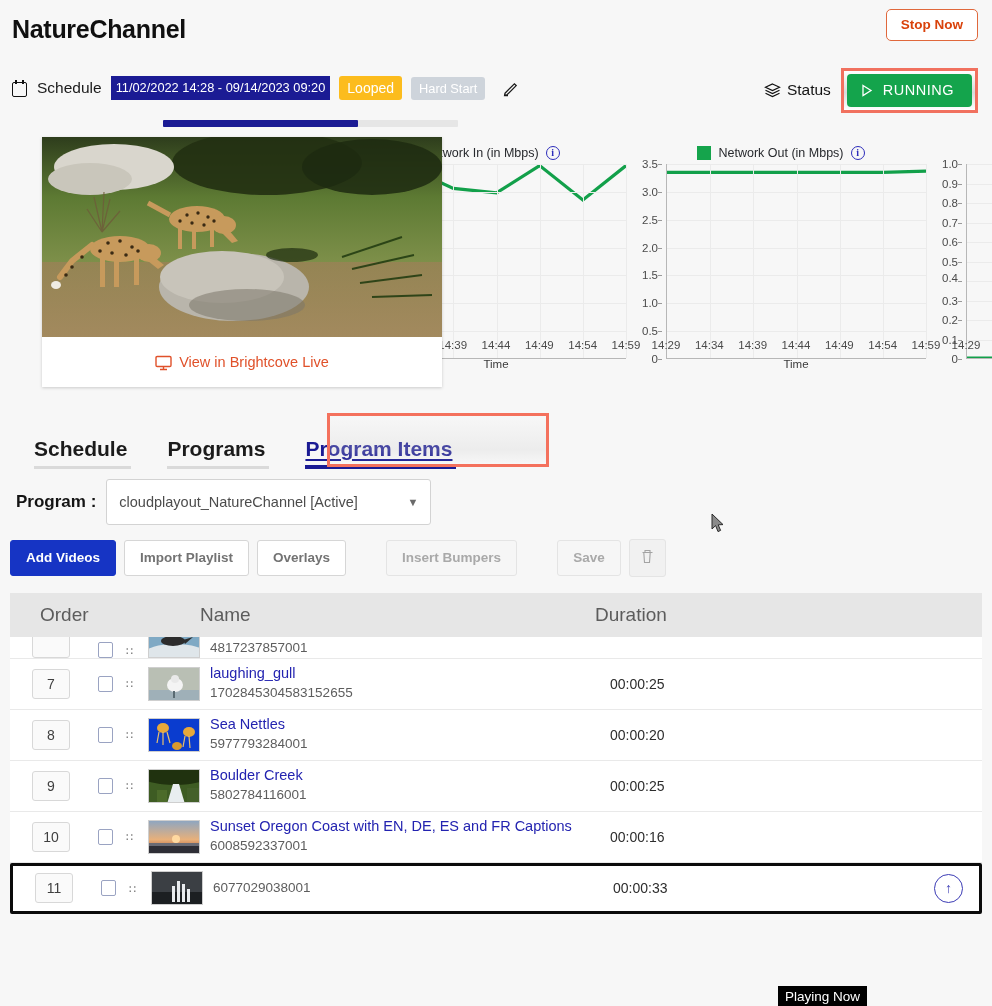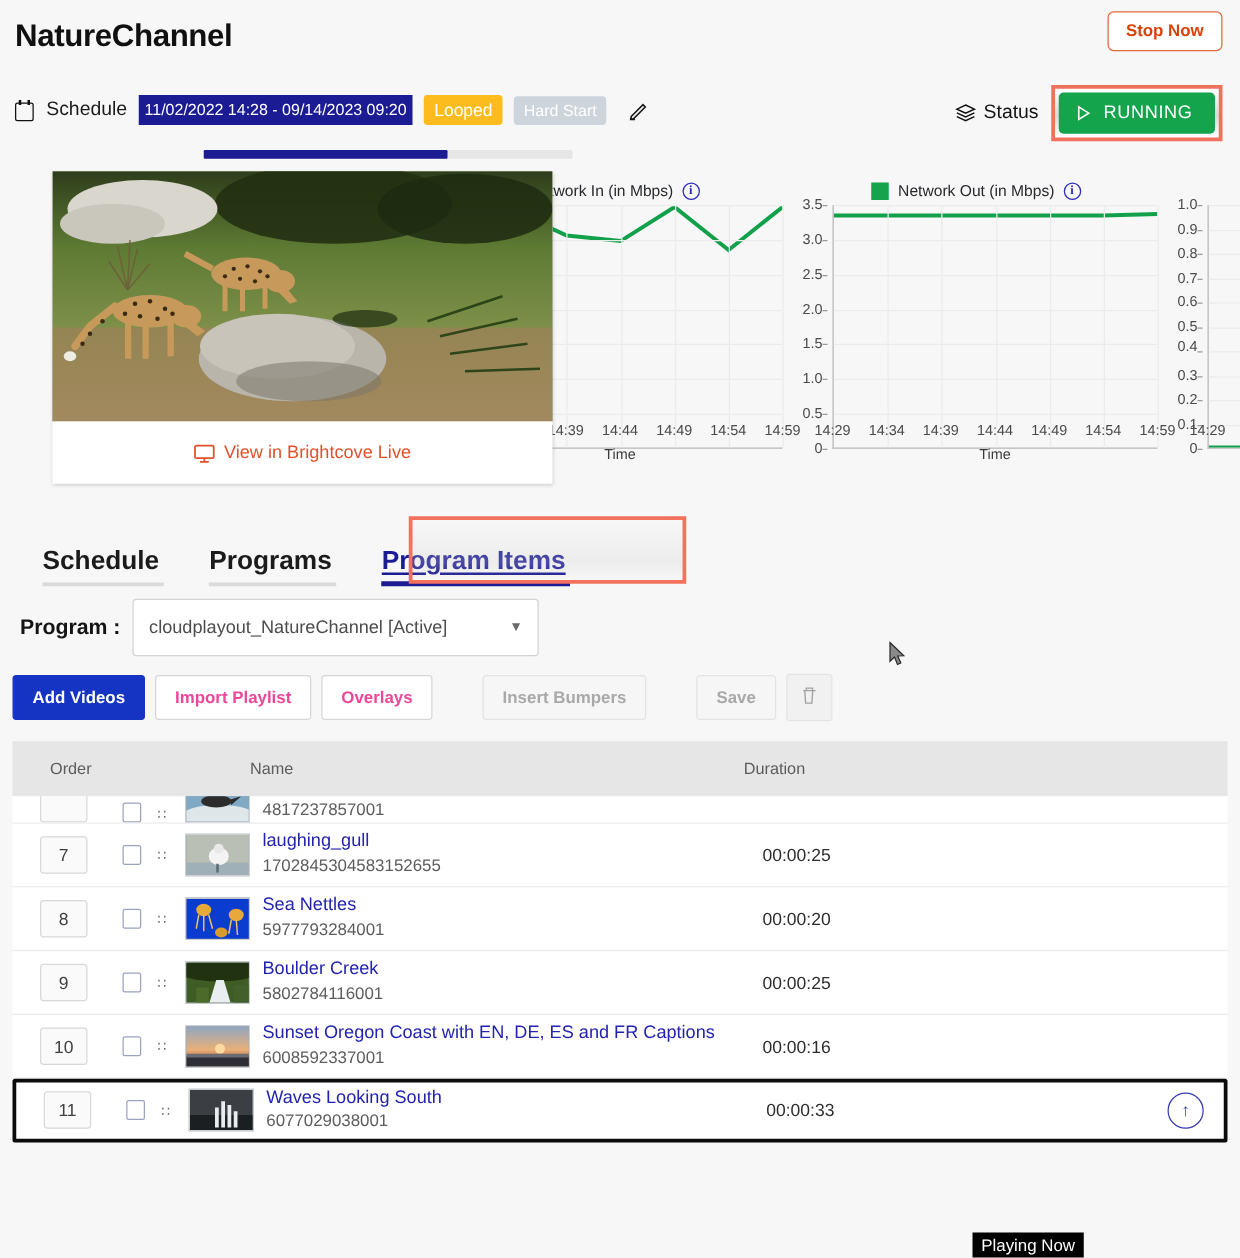--- a/index.html
+++ b/index.html
@@ -189,31 +189,31 @@
     border-radius:3px; display:flex; align-items:center; justify-content:space-between;
     padding:0 12px; font-size:14.5px; color:#4c4c4c; cursor:pointer;
   }
   .caret { font-size:11px; color:#6a6a6a; }
 
   
   .actions { display:flex; gap:8px; padding: 14px 0 0 10px; align-items:center;}
   .btn {
     font-size:13.5px; font-weight:bold; padding:10px 15px;
     border-radius:3px; border:1px solid #d6d6d6; background:#ffffff;
-    color:#ec4899; cursor:pointer; line-height:1; white-space:nowrap;
+    color:#737373; cursor:pointer; line-height:1; white-space:nowrap;
   }
   .btn.primary { background:#1634c4; color:#ffffff; border-color:#1634c4; }
   .btn.disabled { color:#a9a9a9; background:#f6f6f6; border-color:#e4e4e4; cursor:default;margin-left:32px;}
   .btn.icon-btn { padding:9px 11px; background:#f1f1f1; border-color:#e4e4e4;}
 
   
   .table-wrap { margin: 16px 10px 0 10px; position:relative; }
   .tbl-head {
     display:flex; align-items:center; height:44px;
-    background:#e6e6e6; font-size:13px; color:#5c5c5c;
+    background:#e6e6e6; font-size:19px; color:#5c5c5c;
   }
   .th-order { width:190px; padding-left:30px;}
   .th-name { width:395px; }
   .th-dur { flex:1; }
   .tbl-body { position:relative; }
   .row {
     display:flex; align-items:center; min-height:51px;
     border-bottom:1px solid #e9e9e9; background:#ffffff;
   }
   .row.clipped-top { height:22px; min-height:22px; overflow:hidden; align-items:flex-end;}
@@ -745,21 +745,20 @@
               <rect y="20" width="52" height="14" fill="#1c1f22"></rect>
               <g fill="#e9ecef">
                 <rect x="20" y="14" width="3" height="16"></rect>
                 <rect x="25" y="9" width="3" height="21"></rect>
                 <rect x="30" y="12" width="3" height="18"></rect>
                 <rect x="35" y="17" width="3" height="13"></rect>
               </g>
             </svg></div>
         </div>
         <div class="cell-name">
-          <div class="vid-title">Waves Looking South</div>
           <div class="vid-id">6077029038001</div>
         </div>
         <div class="cell-dur">00:00:33</div>
         <div class="up-btn">↑</div>
       </div>
     </div>
 </div>
 
 <div class="tooltip-playing">Playing Now</div>
 

